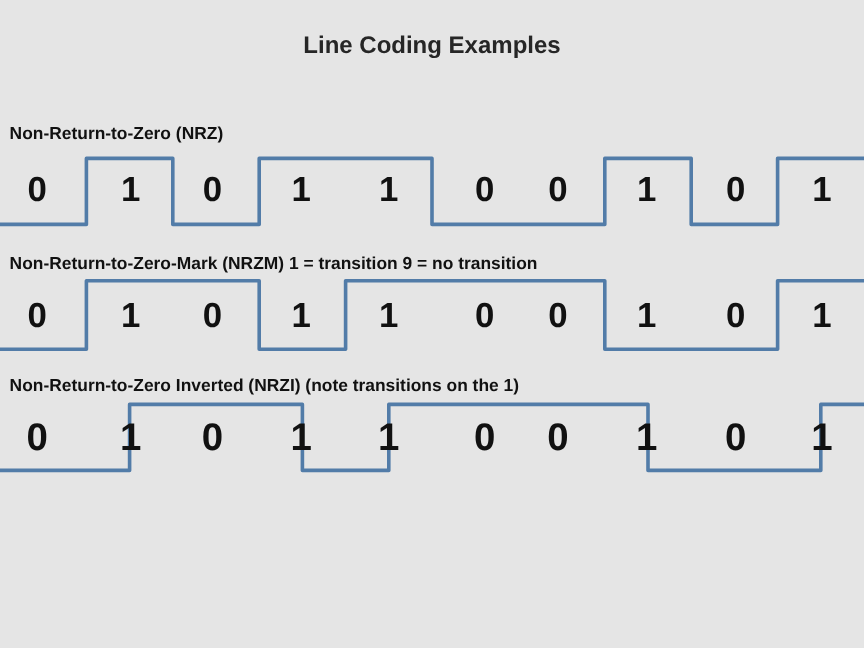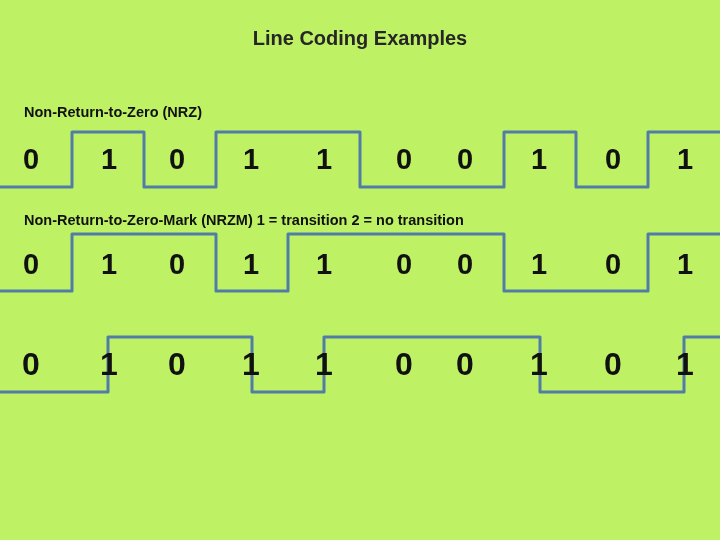--- a/index.html
+++ b/index.html
@@ -4,38 +4,38 @@
 <style>
   html, body {
     margin: 0;
     padding: 0;
     background: #ffffff;
   }
   .slide {
     position: relative;
     width: 720px;
     height: 540px;
-    background: #bef264;
+    background: #e5e5e5;
     overflow: hidden;
     font-family: "Liberation Sans", sans-serif;
   }
   .title {
     position: absolute;
     top: 24px;
     left: 0;
     width: 720px;
     text-align: center;
     font-size: 20px;
     line-height: 29px;
     font-weight: 700;
     color: #262626;
   }
   .row-label {
     position: absolute;
-    left: 24px;
+    left: 8px;
     font-size: 14.5px;
     font-weight: 600;
     color: #111111;
     white-space: nowrap;
   }
   .wave-layer {
     position: absolute;
     top: 0;
     left: 0;
     width: 720px;
@@ -70,21 +70,22 @@
 </head>
 <body>
 
 <div class="slide">
 
   <div class="title">
     <div>Line Coding Examples</div>
   </div>
 
   <div class="row-label" style="top:104px">Non-Return-to-Zero (NRZ)</div>
-  <div class="row-label" style="top:212px">Non-Return-to-Zero-Mark (NRZM) 1 = transition 2 = no transition</div>
+  <div class="row-label" style="top:212px">Non-Return-to-Zero-Mark (NRZM) 1 = transition 9 = no transition</div>
+  <div class="row-label" style="top:314px">Non-Return-to-Zero Inverted (NRZI) (note transitions on the 1)</div>
 
   <svg class="wave-layer" viewBox="0 0 720 540">
     <polyline class="wave" points="0,187 72,187 72,132 144,132 144,187 216,187 216,132 360,132 360,187 504,187 504,132 576,132 576,187 648,187 648,132 720,132" stroke="#527CA8"></polyline>
     <polyline class="wave" points="0,291 72,291 72,234 216,234 216,291 288,291 288,234 504,234 504,291 648,291 648,234 720,234" stroke="#527CA8"></polyline>
     <polyline class="wave" points="0,392 108,392 108,337 252,337 252,392 324,392 324,337 540,337 540,392 684,392 684,337 720,337" stroke="#527CA8"></polyline>
   </svg>
 
   <div class="bits">
       <span class="bit" style="left: 31px; top: 159px;">0</span>
       <span class="bit" style="left: 109px; top: 159px;">1</span>

